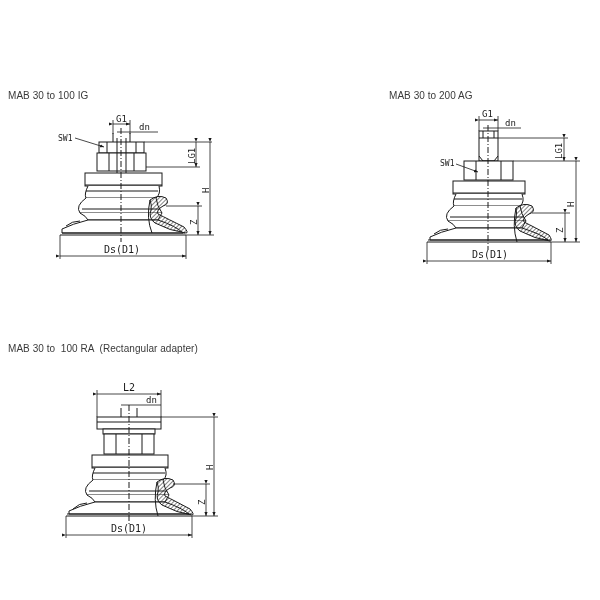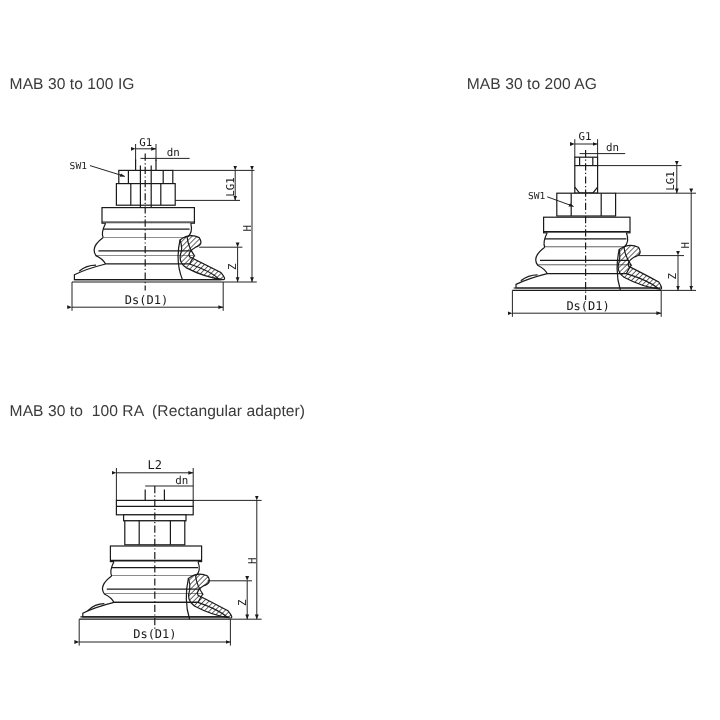--- a/index.html
+++ b/index.html
@@ -1,26 +1,26 @@
 <!DOCTYPE html>
 <html><head>
 <meta charset="utf-8">
 <style>
   html, body { margin: 0; padding: 0; background: #ffffff; }
   body { width: 600px; height: 600px; position: relative; overflow: hidden; font-family: "Liberation Sans", sans-serif; }
-  .title { position: absolute; font-size: 13px; color: #3a3a3a; white-space: pre; letter-spacing: 0.05px; }
+  .title { position: absolute; font-size: 10px; color: #3a3a3a; white-space: pre; letter-spacing: 0.05px; margin-top: 28px; }
   .drawing { position: absolute; }
   svg text { font-family: "DejaVu Sans Mono", monospace; fill: #1a1a1a; }
 </style>
 </head>
 <body>
 
 <div class="title" style="left:8px; top:62px;">MAB 30 to 100 IG</div>
 <div class="title" style="left:389px; top:62px;">MAB 30 to 200 AG</div>
-<div class="title" style="left:8px; top:335px;">MAB 30 to  100 RA  (Rectangular adapter)</div>
+<div class="title" style="left:8px; top:315px;">MAB 30 to  100 RA  (Rectangular adapter)</div>
 
 <svg class="drawing" style="left:0; top:0;" width="600" height="600" viewBox="0 0 600 600">
   <defs>
     <pattern id="hatch" patternUnits="userSpaceOnUse" width="3" height="3" patternTransform="rotate(45)">
       <line x1="0" y1="0" x2="0" y2="3" stroke="#1a1a1a" stroke-width="1.1"></line>
     </pattern>
     <marker id="arr" markerWidth="6" markerHeight="6" refX="5" refY="3" orient="auto">
       <path d="M0,1 L5,3 L0,5" fill="#1a1a1a"></path>
     </marker>
   </defs>

